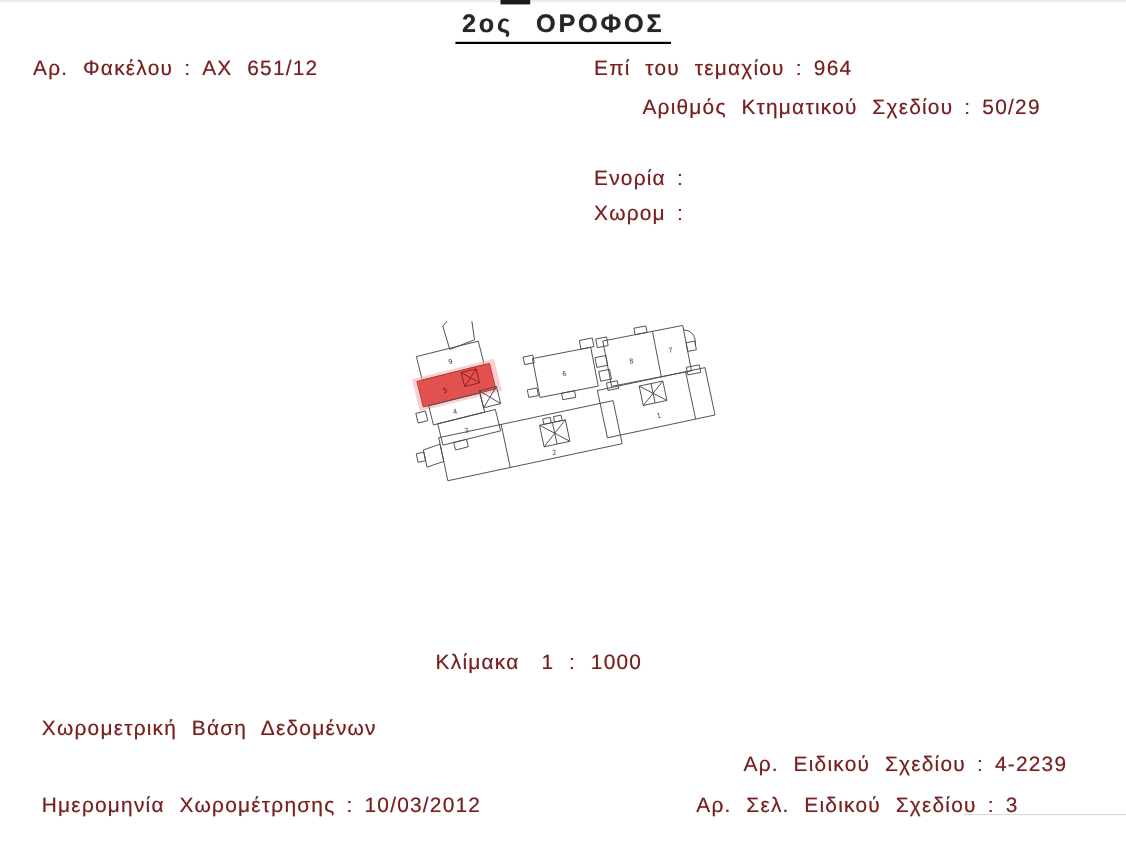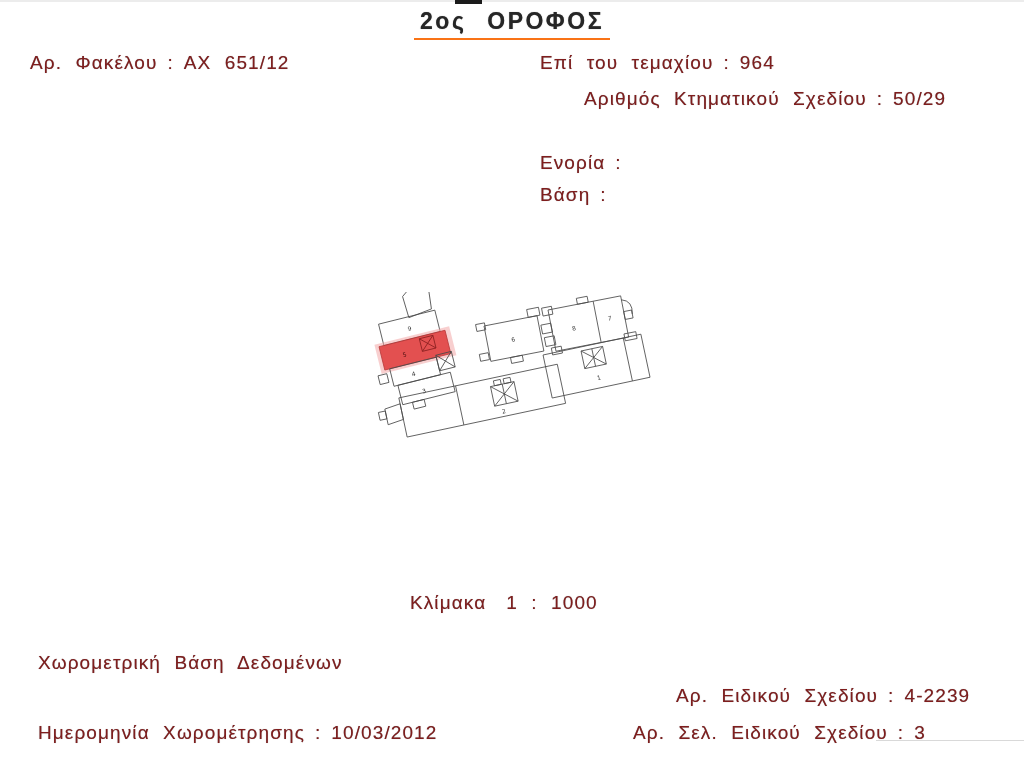--- a/index.html
+++ b/index.html
@@ -25,21 +25,21 @@
   .top-tick{
     position:absolute;left:455px;top:0;width:27px;height:4px;background:#1b1b1b;
   }
   .title-wrap{
     position:absolute;left:0;top:8px;width:1024px;text-align:center;
   }
   .title{
     display:inline-block;
     font-size:23px;font-weight:bold;letter-spacing:2.5px;word-spacing:12px;
     color:#262626;text-shadow:0 0 0.8px rgba(30,30,30,0.6);
-    border-bottom:2px solid #f97316;padding:0 6px 3px 6px;
+    border-bottom:2px solid #000000;padding:0 6px 3px 6px;
   }
   .line{position:absolute;}
   .line .sep{margin:0 10px;}
   .val-wide{letter-spacing:2.2px;}
   .plan-box{position:absolute;left:362px;top:292px;width:300px;height:168px;}
   .faint-rule{
     position:absolute;left:876px;top:740px;width:148px;height:1px;background:#d9d9d9;
   }
 </style>
 </head>
@@ -61,21 +61,21 @@
   <div class="line scan-text" style="left:540px;top:52px;">
     <span>Επί του τεμαχίου</span><span class="sep">:</span><span>964</span>
   </div>
   <div class="line scan-text" style="left:540px;top:88px;margin-left:44px;">
     <span>Αριθμός Κτηματικού Σχεδίου</span><span class="sep">:</span><span>50/29</span>
   </div>
   <div class="line scan-text" style="left:540px;top:152px;">
     <span>Ενορία</span><span class="sep">:</span><span></span>
   </div>
   <div class="line scan-text" style="left:540px;top:184px;">
-    <span>Βάση</span><span class="sep">:</span><span></span>
+    <span>Χωρομ</span><span class="sep">:</span><span></span>
   </div>
 
   <div class="plan-box">
     <svg viewBox="0 0 300 168" width="300" height="168">
       <g stroke="#4a4a4a" stroke-width="0.8" fill="none" stroke-linejoin="round" font-family="DejaVu Sans, sans-serif">
 
         <g transform="translate(18,38) rotate(-14)">
           <polygon points="30,-27 41,-35 57,-28 55,-8 31,-5"></polygon>
           <rect x="0" y="-6" width="58" height="22"></rect>
           <rect x="-9" y="13" width="77" height="30" fill="#f2a7a7" opacity="0.55" stroke="none"></rect>
@@ -137,21 +137,21 @@
           <line x1="188" y1="-4" x2="210" y2="14"></line>
           <line x1="210" y1="-4" x2="188" y2="14"></line>
           <line x1="199" y1="-4" x2="199" y2="14"></line>
           <text x="100" y="41" font-size="6" fill="#3a3a3a" stroke="none" text-anchor="middle">2</text>
           <text x="200" y="28" font-size="6" fill="#3a3a3a" stroke="none" text-anchor="middle">1</text>
         </g>
       </g>
     </svg>
   </div>
 
-  <div class="line scan-text" style="left:410px;top:592px;text-align:center;">
+  <div class="line scan-text" style="left:396px;top:592px;text-align:center;">
     <span>Κλίμακα</span><span class="sep"></span><span>1 : 1000</span>
   </div>
 
   <div class="line scan-text" style="left:38px;top:652px;">
     <span>Χωρομετρική Βάση Δεδομένων</span>
   </div>
   <div class="line scan-text" style="left:38px;top:722px;">
     <span>Ημερομηνία Χωρομέτρησης</span><span class="sep">:</span><span>10/03/2012</span>
   </div>
 

